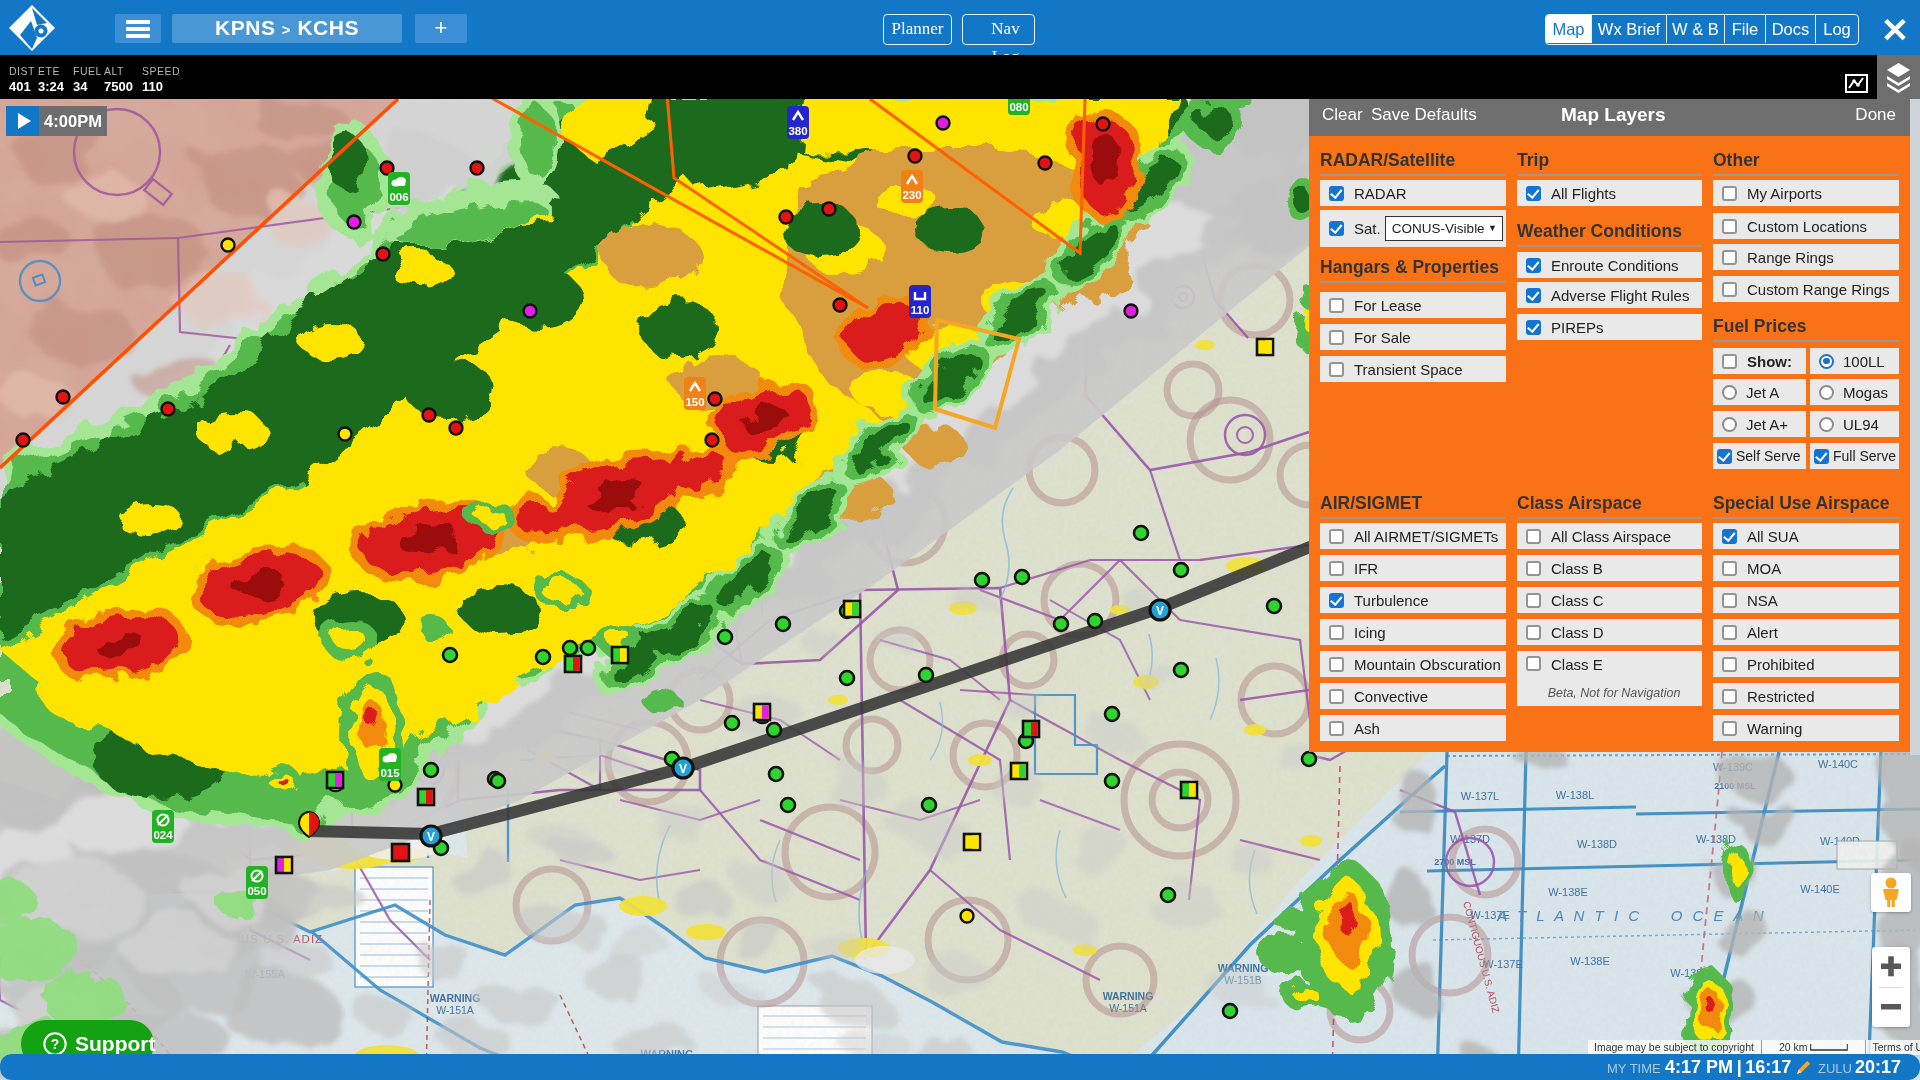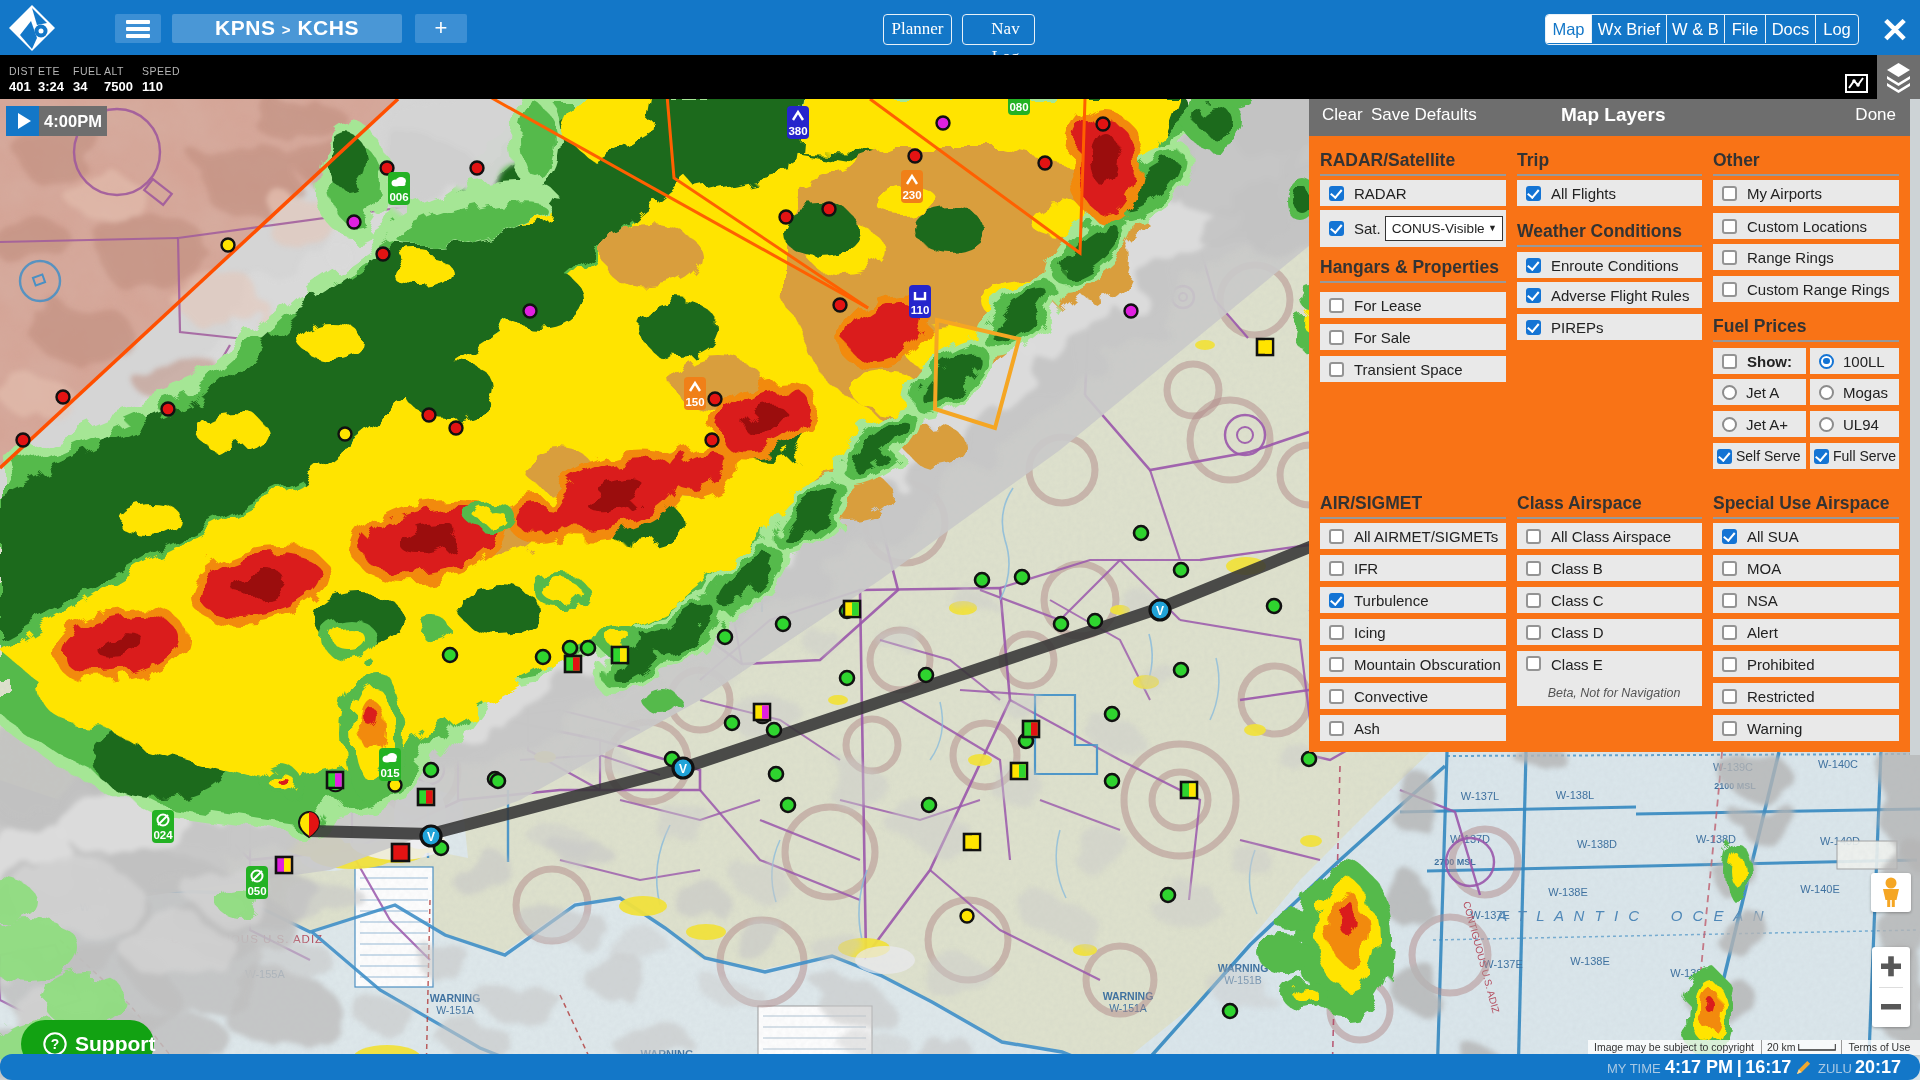--- a/index.html
+++ b/index.html
@@ -927,21 +927,21 @@
         <div class="prow" style="top:483px"><span class="cb off"></span>Alert</div>
         <div class="prow" style="top:515px"><span class="cb off"></span>Prohibited</div>
         <div class="prow" style="top:547px"><span class="cb off"></span>Restricted</div>
         <div class="prow" style="top:579px"><span class="cb off"></span>Warning</div>
       </div>
     </div>
   </div>
 
   <div id="attrib">
     <span style="padding:0 7px 0 6px;">Image may be subject to copyright</span>
-    <span style="border-left:1px solid #999; padding:0 5px;">20 km <svg width="38" height="8" viewBox="0 0 55 8" preserveAspectRatio="none" style="vertical-align:0px">
+    <span style="border-left:1px solid #999; padding:0 17px;">20 km <svg width="38" height="8" viewBox="0 0 55 8" preserveAspectRatio="none" style="vertical-align:0px">
           <path d="M1 1 L1 7 L54 7 L54 1" fill="none" stroke="#333" stroke-width="1.5"></path>
         </svg></span>
     <span style="border-left:1px solid #999; padding:0 0 0 6px;">Terms of Use</span>
   </div>
   <div id="botbar">
     <span style="position:absolute; left:1607px; top:7px; font-size:13px; color:#a9c9e4;">MY TIME</span>
     <span style="position:absolute; left:1665px; top:3px; font-size:18px; font-weight:bold;">4:17 PM | 16:17</span>
     <svg width="17" height="17" viewBox="0 0 18 18" style="position:absolute;left:1795px;top:5px">
         <path d="M2 16 L4 11 L13 2 L16 5 L7 14 Z" fill="#f0a830"></path>
         <path d="M2 16 L4 11 L7 14 Z" fill="#f8d898"></path>

